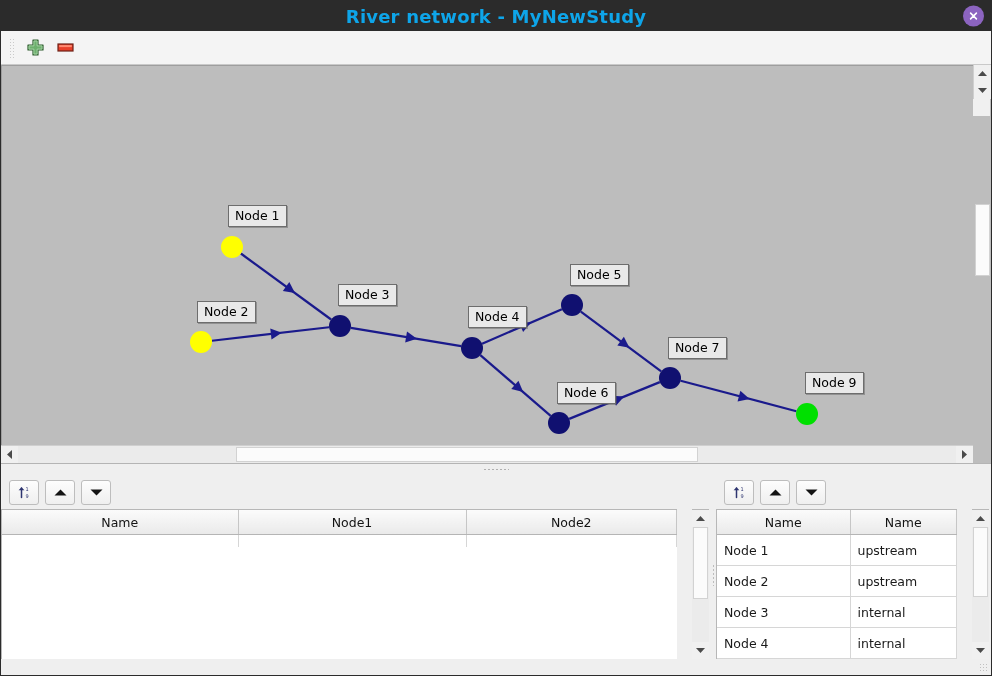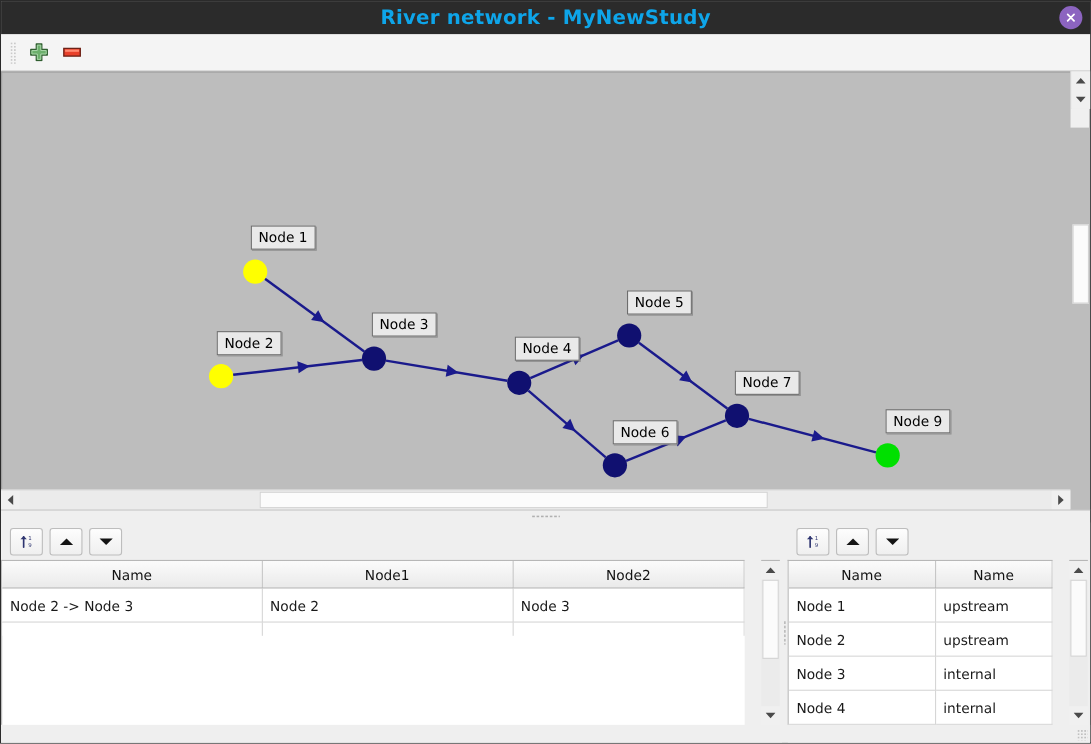--- a/index.html
+++ b/index.html
@@ -423,25 +423,20 @@
                 <col>
               </colgroup>
             <thead>
                 <tr id="branch-head">
                   <th>Name</th>
                   <th>Node1</th>
                   <th>Node2</th>
                 </tr>
               </thead>
             <tbody id="branch-body">
-                <tr>
-                  <td>Node 2 -&gt; Node 3</td>
-                  <td>Node 2</td>
-                  <td>Node 3</td>
-                </tr>
                 <tr class="filler">
                   <td></td>
                   <td></td>
                   <td></td>
                 </tr>
               </tbody>
           </table>
         </div>
         <div class="tbl-vscroll">
           <div class="sb-arrow">

